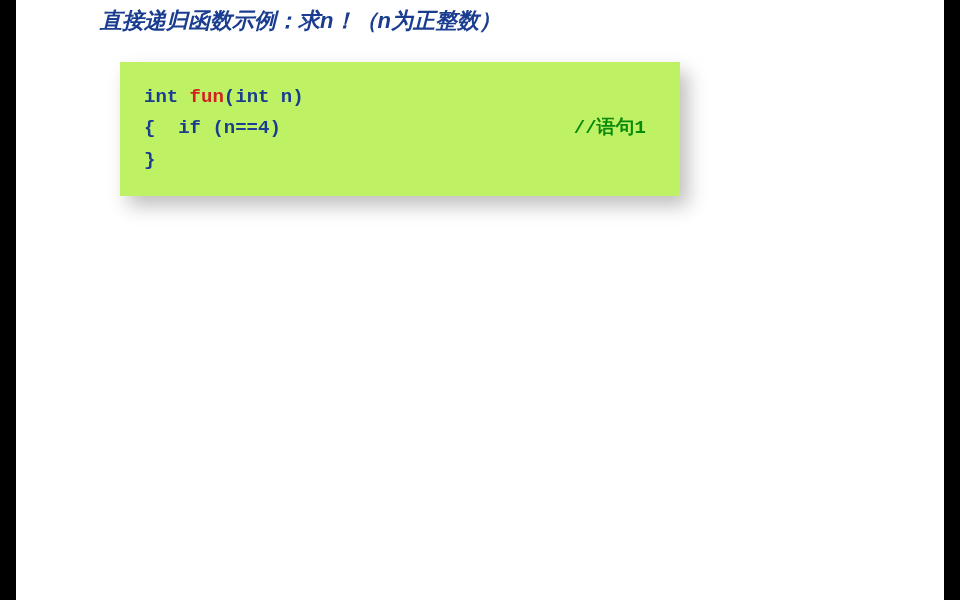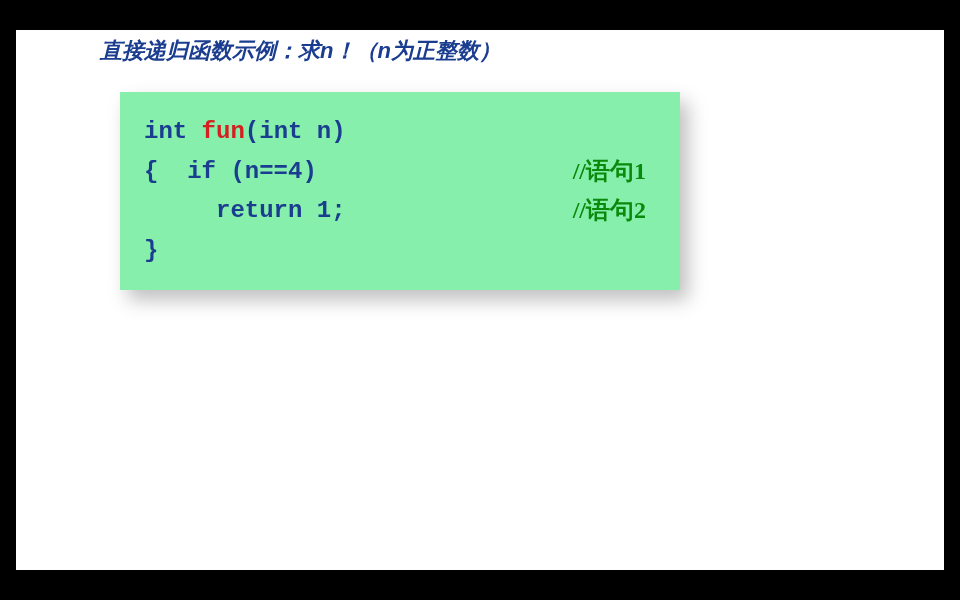--- a/index.html
+++ b/index.html
@@ -7,74 +7,70 @@
       width: 960px;
       height: 600px;
       background: #000;
       display: flex;
       align-items: center;
       justify-content: center;
       font-family: "Microsoft YaHei", "SimSun", sans-serif;
     }
     .page {
       width: 928px;
-      height: 540px;
+      height: 600px;
       background: #fff;
       padding: 0;
       position: relative;
     }
     .title {
       color: #1a3d8f;
       font-weight: bold;
       font-size: 22px;
       position: absolute;
       top: 6px;
       left: 84px;
       font-style: italic;
     }
     .title-italic { font-style: italic; }
     .code-box {
       position: absolute;
       top: 62px;
       left: 104px;
       width: 560px;
-      background: #86efac;
+      background: #bef264;
       padding: 20px 24px 20px 24px;
       box-shadow: 8px 10px 18px rgba(0,0,0,0.25);
       font-family: "Consolas", "Courier New", monospace;
-      font-size: 24px;
+      font-size: 19px;
       font-weight: bold;
       line-height: 1.65;
     }
     .kw { color: #1a3d8f; }
     .fn { color: #d42020; }
     .cm { color: #0a8a0a; }
     .line { white-space: pre; display: flex; }
     .code-part { flex: 0 0 auto; }
-    .comment-part { margin-left: auto; padding-right: 10px; font-family: Liberation Serif, serif; }
+    .comment-part { margin-left: auto; padding-right: 10px; }
   </style>
 </head>
 <body>
 
 <div class="page">
   <div class="title">
     <span>直接递归函数示例：求</span><span class="title-italic">n</span><span>！（</span><span class="title-italic">n</span><span>为正整数）</span>
   </div>
 
   <div class="code-box">
     <div class="line">
       <span class="code-part"><span class="kw">int </span><span class="fn">fun</span><span class="kw">(int n)</span></span>
     </div>
     <div class="line">
       <span class="code-part kw">{  if (n==4)</span>
       <span class="comment-part cm">//语句1</span>
     </div>
     <div class="line">
-      <span class="code-part kw">     return 1;</span>
-      <span class="comment-part cm">//语句2</span>
-    </div>
-    <div class="line">
     </div>
     <div class="line">
       <span class="code-part kw">}</span>
     </div>
   </div>
 </div>
 
 </body></html>

